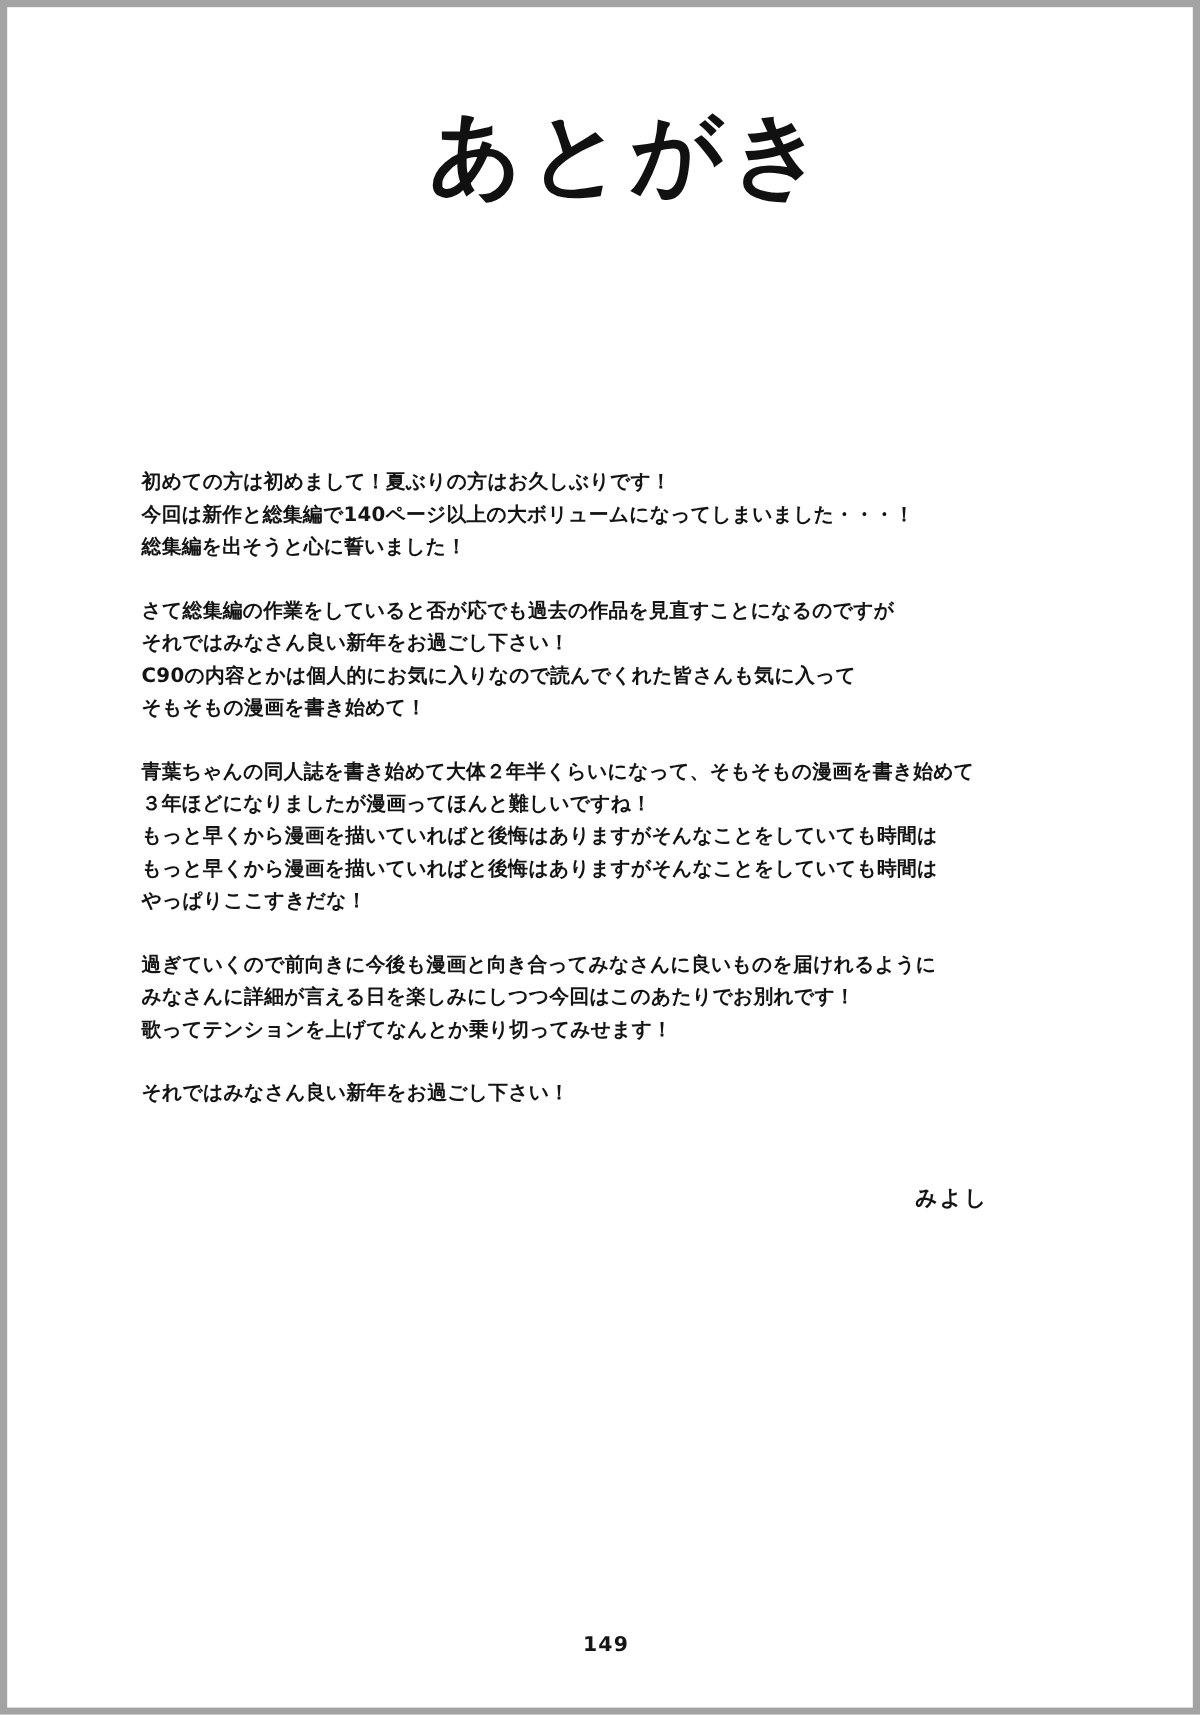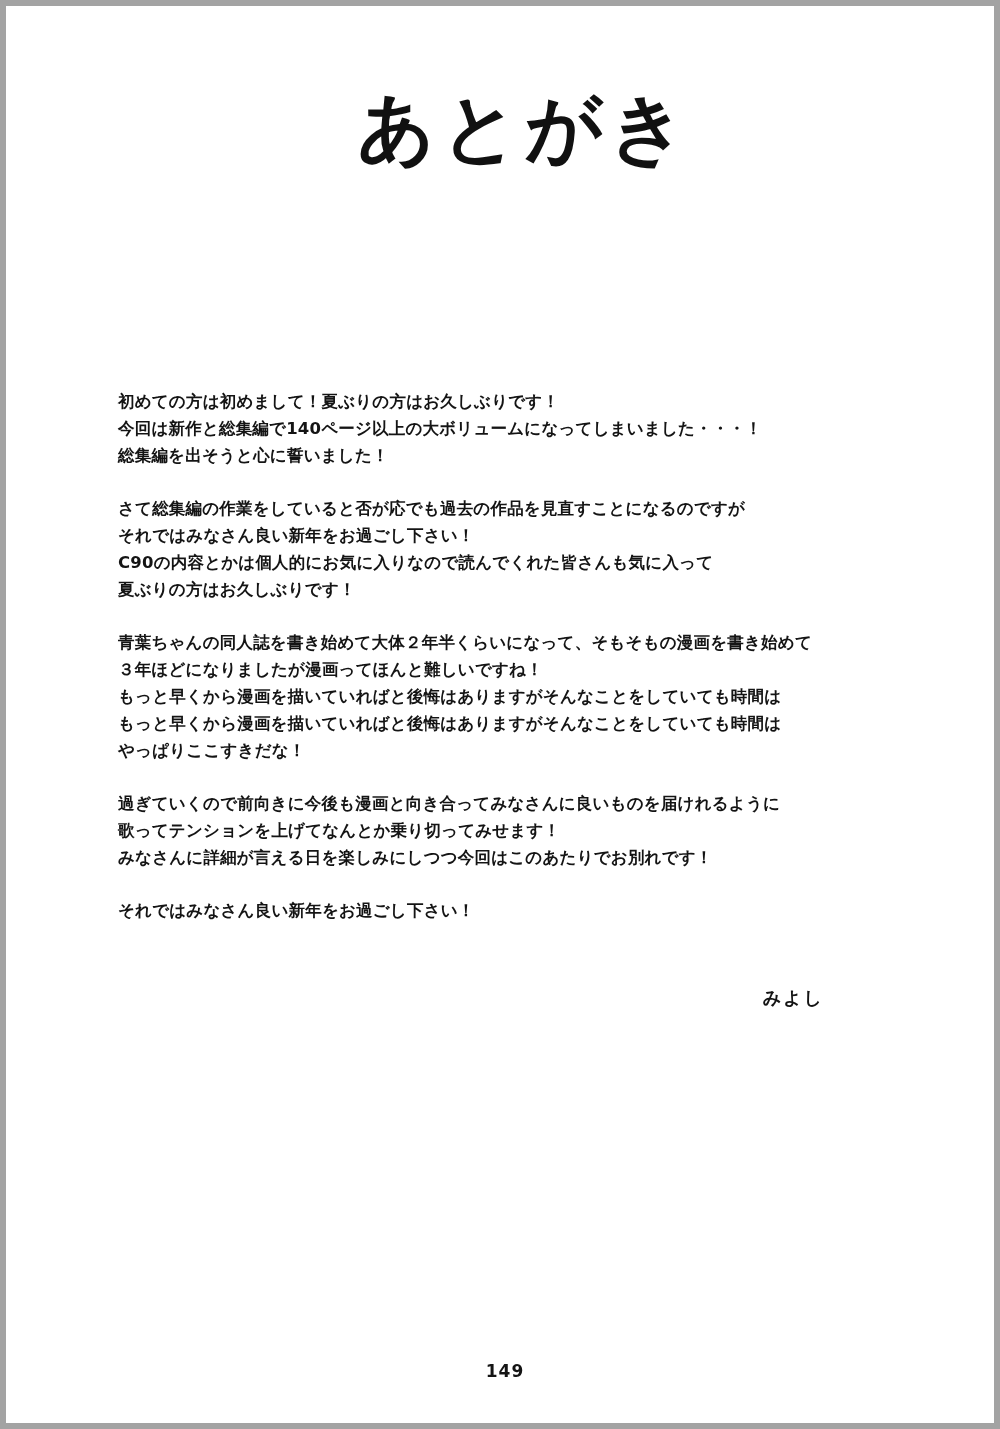--- a/index.html
+++ b/index.html
@@ -96,35 +96,35 @@
     <div class="para">
       <span class="line">初めての方は初めまして！夏ぶりの方はお久しぶりです！</span>
       <span class="line">今回は新作と総集編で140ページ以上の大ボリュームになってしまいました・・・！</span>
       <span class="line">総集編を出そうと心に誓いました！</span>
     </div>
 
     <div class="para">
       <span class="line">さて総集編の作業をしていると否が応でも過去の作品を見直すことになるのですが</span>
       <span class="line">それではみなさん良い新年をお過ごし下さい！</span>
       <span class="line">C90の内容とかは個人的にお気に入りなので読んでくれた皆さんも気に入って</span>
-      <span class="line">夏ぶりの方はお久しぶりです！</span>
+      <span class="line">そもそもの漫画を書き始めて！</span>
     </div>
 
     <div class="para">
       <span class="line">青葉ちゃんの同人誌を書き始めて大体２年半くらいになって、そもそもの漫画を書き始めて</span>
       <span class="line">３年ほどになりましたが漫画ってほんと難しいですね！</span>
       <span class="line">もっと早くから漫画を描いていればと後悔はありますがそんなことをしていても時間は</span>
       <span class="line">もっと早くから漫画を描いていればと後悔はありますがそんなことをしていても時間は</span>
       <span class="line">やっぱりここすきだな！</span>
     </div>
 
     <div class="para">
       <span class="line">過ぎていくので前向きに今後も漫画と向き合ってみなさんに良いものを届けれるように</span>
+      <span class="line">みなさんに詳細が言える日を楽しみにしつつ今回はこのあたりでお別れです！</span>
       <span class="line">歌ってテンションを上げてなんとか乗り切ってみせます！</span>
-      <span class="line">みなさんに詳細が言える日を楽しみにしつつ今回はこのあたりでお別れです！</span>
     </div>
 
     <div class="para">
       <span class="line">それではみなさん良い新年をお過ごし下さい！</span>
     </div>
 
   </div>
 
   <div class="signature">みよし</div>
 

